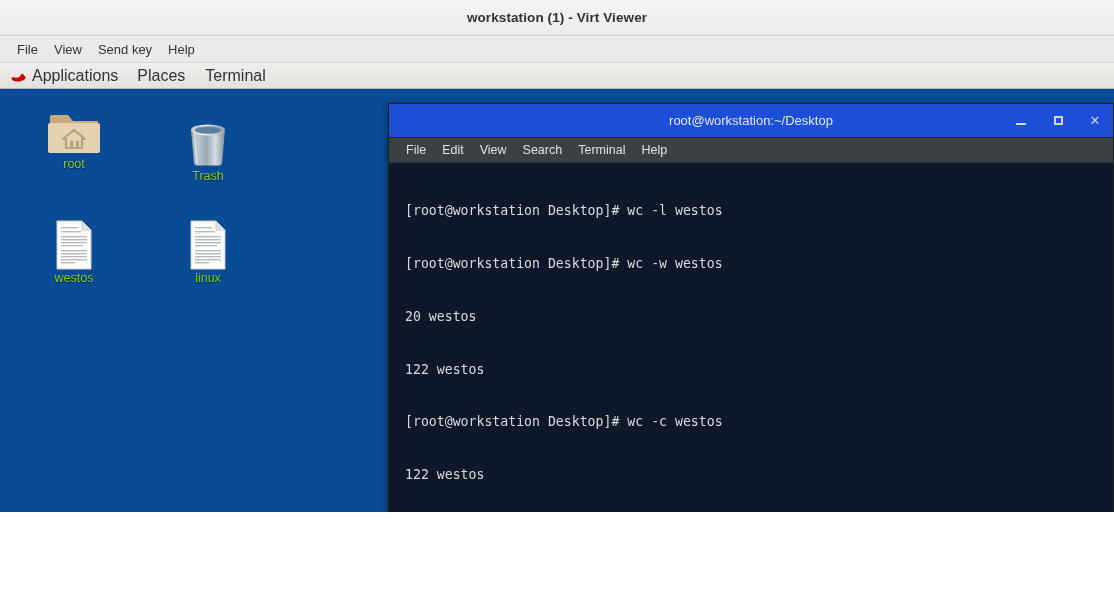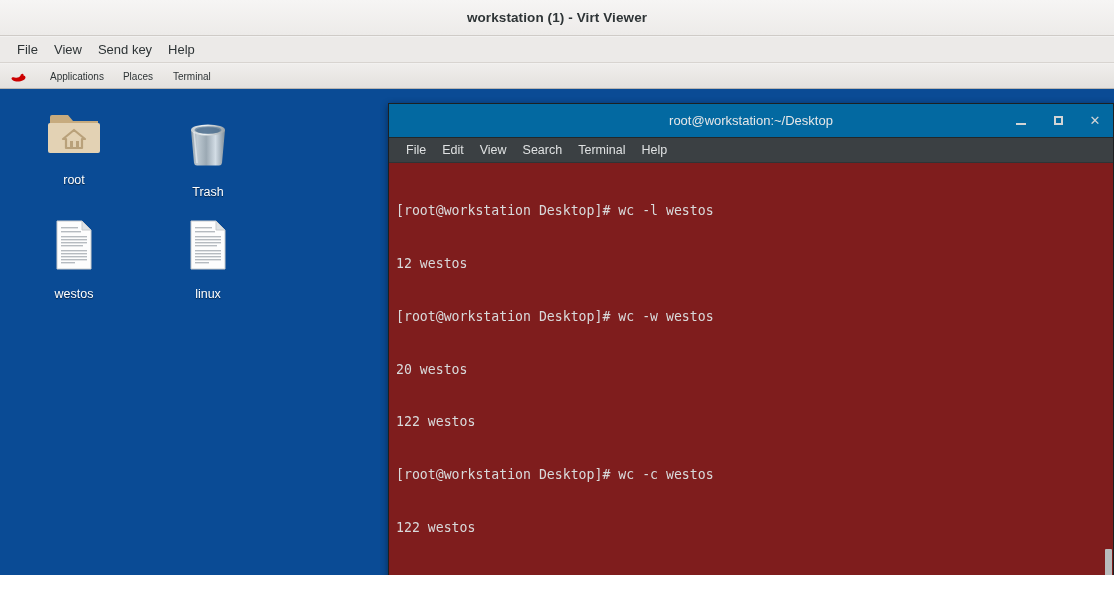--- a/index.html
+++ b/index.html
@@ -10,21 +10,21 @@
   body {
     width: 1114px;
     height: 595px;
     overflow: hidden;
     font-family: "Liberation Sans", sans-serif;
     -webkit-font-smoothing: antialiased;
   }
   #app {
     position: relative;
     width: 1114px;
-    height: 575px;
+    height: 512px;
     background: #f2f1f0;
     overflow: hidden;
   }
 
   
   .vv-titlebar {
     position: absolute;
     left: 0; top: 0;
     width: 1114px; height: 36px;
     background: linear-gradient(to bottom, #f6f5f4 0%, #edebe9 100%);
@@ -68,22 +68,22 @@
     background: linear-gradient(to bottom, #f0eeec 0%, #e4e1de 100%);
     border-bottom: 1px solid #b9b5b1;
     box-sizing: border-box;
     display: flex;
     align-items: center;
     padding-left: 8px;
   }
   .panel-item {
     display: flex;
     align-items: center;
-    gap: 23px;
-    font-size: 10px;
+    gap: 5px;
+    font-size: 16px;
     color: #2e3436;
     padding: 1px 9px 1px 3px;
     white-space: nowrap;
   }
   .panel-item.spaced { padding-left: 10px; padding-right: 10px; }
   .rh-logo { width: 16px; height: 14px; display: block; }
 
   
   .desktop {
     position: absolute;
@@ -105,42 +105,42 @@
     text-align: center;
     cursor: default;
   }
   .dicon .glyph {
     height: 56px;
     display: flex;
     align-items: flex-end;
     justify-content: center;
   }
   .dicon .dlabel {
-    margin-top: 16px;
+    margin-top: 0;
     font-size: 12.5px;
-    color: #ffffff;
+    color: #84cc16;
     text-shadow: 0 1px 1px rgba(0,0,0,0.55);
     line-height: 14px;
   }
 
   
   .term-win {
     position: absolute;
     left: 388px; top: 103px;
     width: 726px; height: 489px;
     background: #2b2f31;
     border: 1px solid #1c2022;
     box-sizing: border-box;
     box-shadow: 0 2px 7px rgba(0,0,0,0.45);
     overflow: hidden;
   }
   .term-titlebar {
     position: relative;
     height: 33px;
-    background: #0369a1;
+    background: #1d4ed8;
     border-bottom: 1px solid #23282a;
     display: flex;
     align-items: center;
     justify-content: center;
   }
   .term-title {
     font-size: 13px;
     color: #e6e7e8;
     font-weight: normal;
   }
@@ -187,22 +187,22 @@
     font-size: 12.5px;
     color: #dfe1e2;
     padding: 2px 8px;
     cursor: default;
     white-space: nowrap;
   }
 
   .term-body {
     position: relative;
     height: 430px;
-    background: #7f1d1d;
-    padding: 4px 0 0 7px;
+    background: #0f172a;
+    padding: 4px 0 0 16px;
     box-sizing: border-box;
     overflow: hidden;
   }
   .term-text {
     font-family: "DejaVu Sans Mono", "Liberation Mono", monospace;
     font-size: 13.2px;
     line-height: 17.6px;
     color: #d9dadb;
     white-space: pre;
     letter-spacing: 0px;
@@ -381,21 +381,20 @@
       <span class="term-menu-item">Edit</span>
       <span class="term-menu-item">View</span>
       <span class="term-menu-item">Search</span>
       <span class="term-menu-item">Terminal</span>
       <span class="term-menu-item">Help</span>
     </div>
 
     <div class="term-body">
       <div class="term-text">
         <div class="term-line">[root@workstation Desktop]# wc -l westos</div>
-        <div class="term-line">12 westos</div>
         <div class="term-line">[root@workstation Desktop]# wc -w westos</div>
         <div class="term-line">20 westos</div>
         <div class="term-line">122 westos</div>
         <div class="term-line">[root@workstation Desktop]# wc -c westos</div>
         <div class="term-line">122 westos</div>
         
       </div>
 
       <div class="term-scrollbar">
         <div class="term-scroll-thumb"></div>

